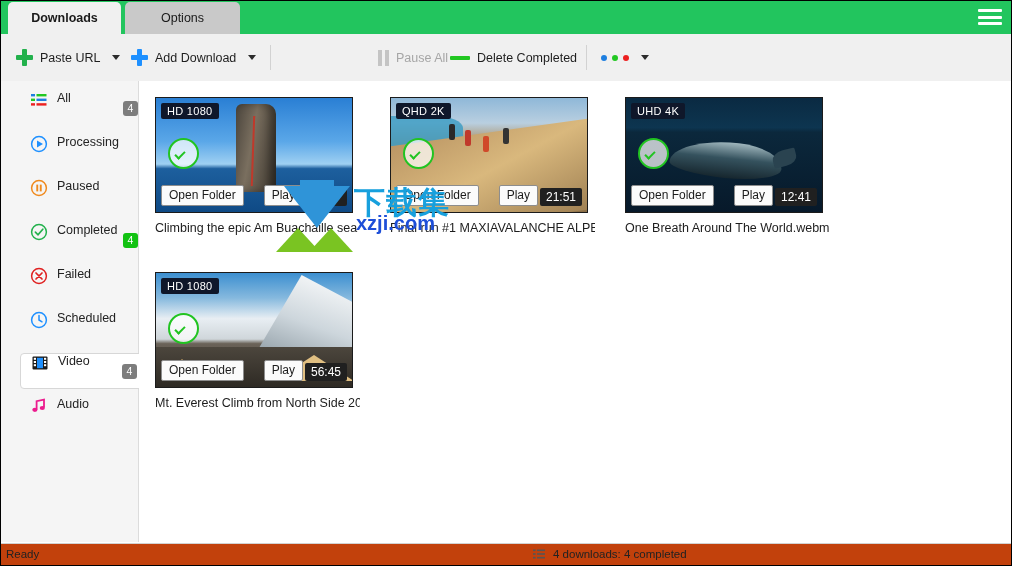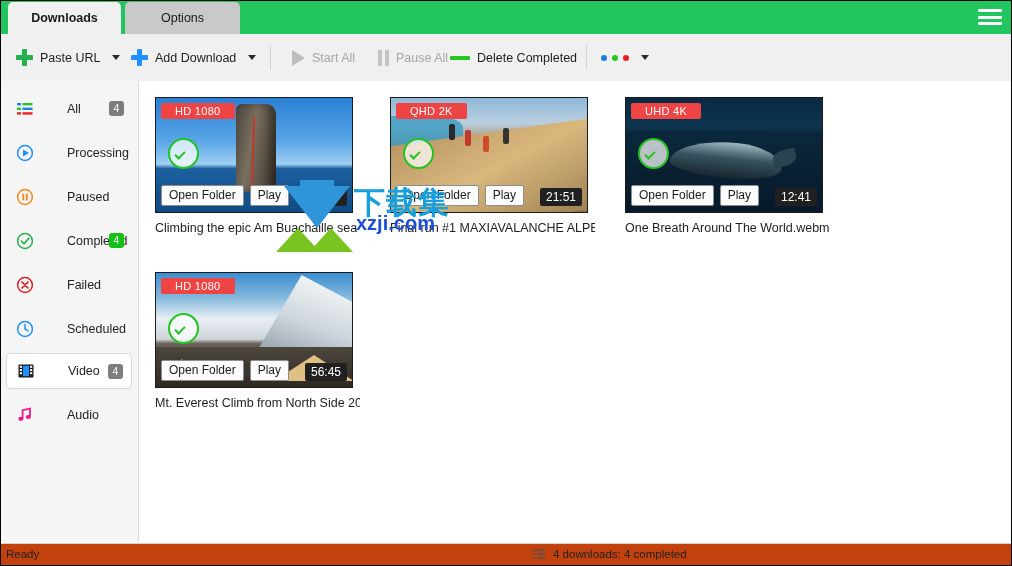--- a/index.html
+++ b/index.html
@@ -40,42 +40,42 @@
   .pausebars{display:flex;gap:3px;}
   .pausebars i{display:block;width:4px;height:16px;background:#c4c4c4;}
   .dash{width:20px;height:4px;background:#22c722;border-radius:1px;}
   .sep{position:absolute;top:11px;width:1px;height:25px;background:#d2d2d2;}
   .dots{display:flex;gap:5px;align-items:center;}
   .dots i{display:block;width:6px;height:6px;border-radius:50%;}
 
   
   .sidebar{position:absolute;left:0;top:81px;width:138px;height:461px;background:#f5f5f5;
            border-right:1px solid #dcdcdc;}
-  .sb-item{position:absolute;left:6px;width:126px;height:36px;display:flex;align-items:center;
-           box-sizing:border-box;padding-left:10px;border-radius:4px;gap:24px;}
+  .sb-item{position:absolute;left:20px;width:126px;height:36px;display:flex;
+           box-sizing:border-box;padding-left:10px;border-radius:4px;}
   .sb-item.selected{background:#ffffff;border:1px solid #d7d7d7;}
   .sb-ico{width:18px;height:18px;margin-right:9px;flex:0 0 18px;display:block;}
   .sb-text{font-size:12.5px;color:#232323;}
   .badge{position:absolute;right:8px;top:10px;min-width:15px;height:15px;line-height:15px;
          border-radius:3px;color:#fff;font-size:10.5px;text-align:center;padding:0 3px;box-sizing:border-box;}
   .badge.gray{background:#7d7d7d;}
   .badge.green{background:#12c212;}
 
   
   .content{position:absolute;left:139px;top:81px;width:873px;height:461px;background:#ffffff;overflow:hidden;}
   .card{position:absolute;width:198px;}
   .thumb{position:relative;width:198px;height:116px;overflow:hidden;border:1px solid #1b1b1b;
          box-sizing:border-box;}
-  .qbadge{position:absolute;left:5px;top:5px;background:#ef4444;color:#fff;font-size:11px;
-          padding:2px 14px;border-radius:2px;letter-spacing:.3px;z-index:5;}
+  .qbadge{position:absolute;left:5px;top:5px;background:#0f172a;color:#fff;font-size:11px;
+          padding:2px 6px;border-radius:2px;letter-spacing:.3px;z-index:5;}
   .check{position:absolute;left:12px;top:40px;width:27px;height:27px;border-radius:50%;
          border:2.4px solid #21c421;background:rgba(255,255,255,.72);z-index:5;}
   .check::after{content:"";position:absolute;left:5px;top:11px;width:8px;height:4px;
          border-left:2.4px solid #21c421;border-bottom:2.4px solid #21c421;transform:rotate(-45deg);}
-  .acts{position:absolute;left:5px;bottom:6px;display:flex;gap:6px;z-index:5;}
+  .acts{position:absolute;left:5px;bottom:6px;display:flex;gap:20px;z-index:5;}
   .act{background:#fbfbfb;border:1px solid #8d8d8d;border-radius:2px;font-size:12px;color:#1c1c1c;
        padding:2px 7px;line-height:15px;}
   .dur{position:absolute;right:5px;bottom:6px;background:#202020;color:#fff;font-size:12px;
        padding:2px 6px;border-radius:2px;z-index:5;}
   .cname{margin-top:8px;font-size:12.5px;color:#1d1d1d;white-space:nowrap;overflow:hidden;width:205px;}
 
   
   .art{position:absolute;inset:0;}
   .sky-blue{background:linear-gradient(#2a7fd4 0%,#5aa7e8 38%,#9fd0f2 58%,#1d5f9e 62%,#0f4a85 100%);}
   .stack{position:absolute;left:50%;top:6px;width:40px;height:88px;margin-left:-18px;
@@ -156,24 +156,20 @@
     </div>
 
     <div class="tb-item" style="left:131px;">
       <span class="plus blue"></span>
       <span class="tb-label">Add Download</span>
       <span class="caret"></span>
     </div>
 
     <div class="sep" style="left:270px;"></div>
 
-    <div class="tb-item" style="left:292px;">
-      <span class="tri"></span>
-      <span class="tb-label dim">Start All</span>
-    </div>
 
     <div class="tb-item" style="left:378px;">
       <span class="pausebars">
           <i></i>
           <i></i>
         </span>
       <span class="tb-label dim">Pause All</span>
     </div>
 
     <div class="tb-item" style="left:450px;">

